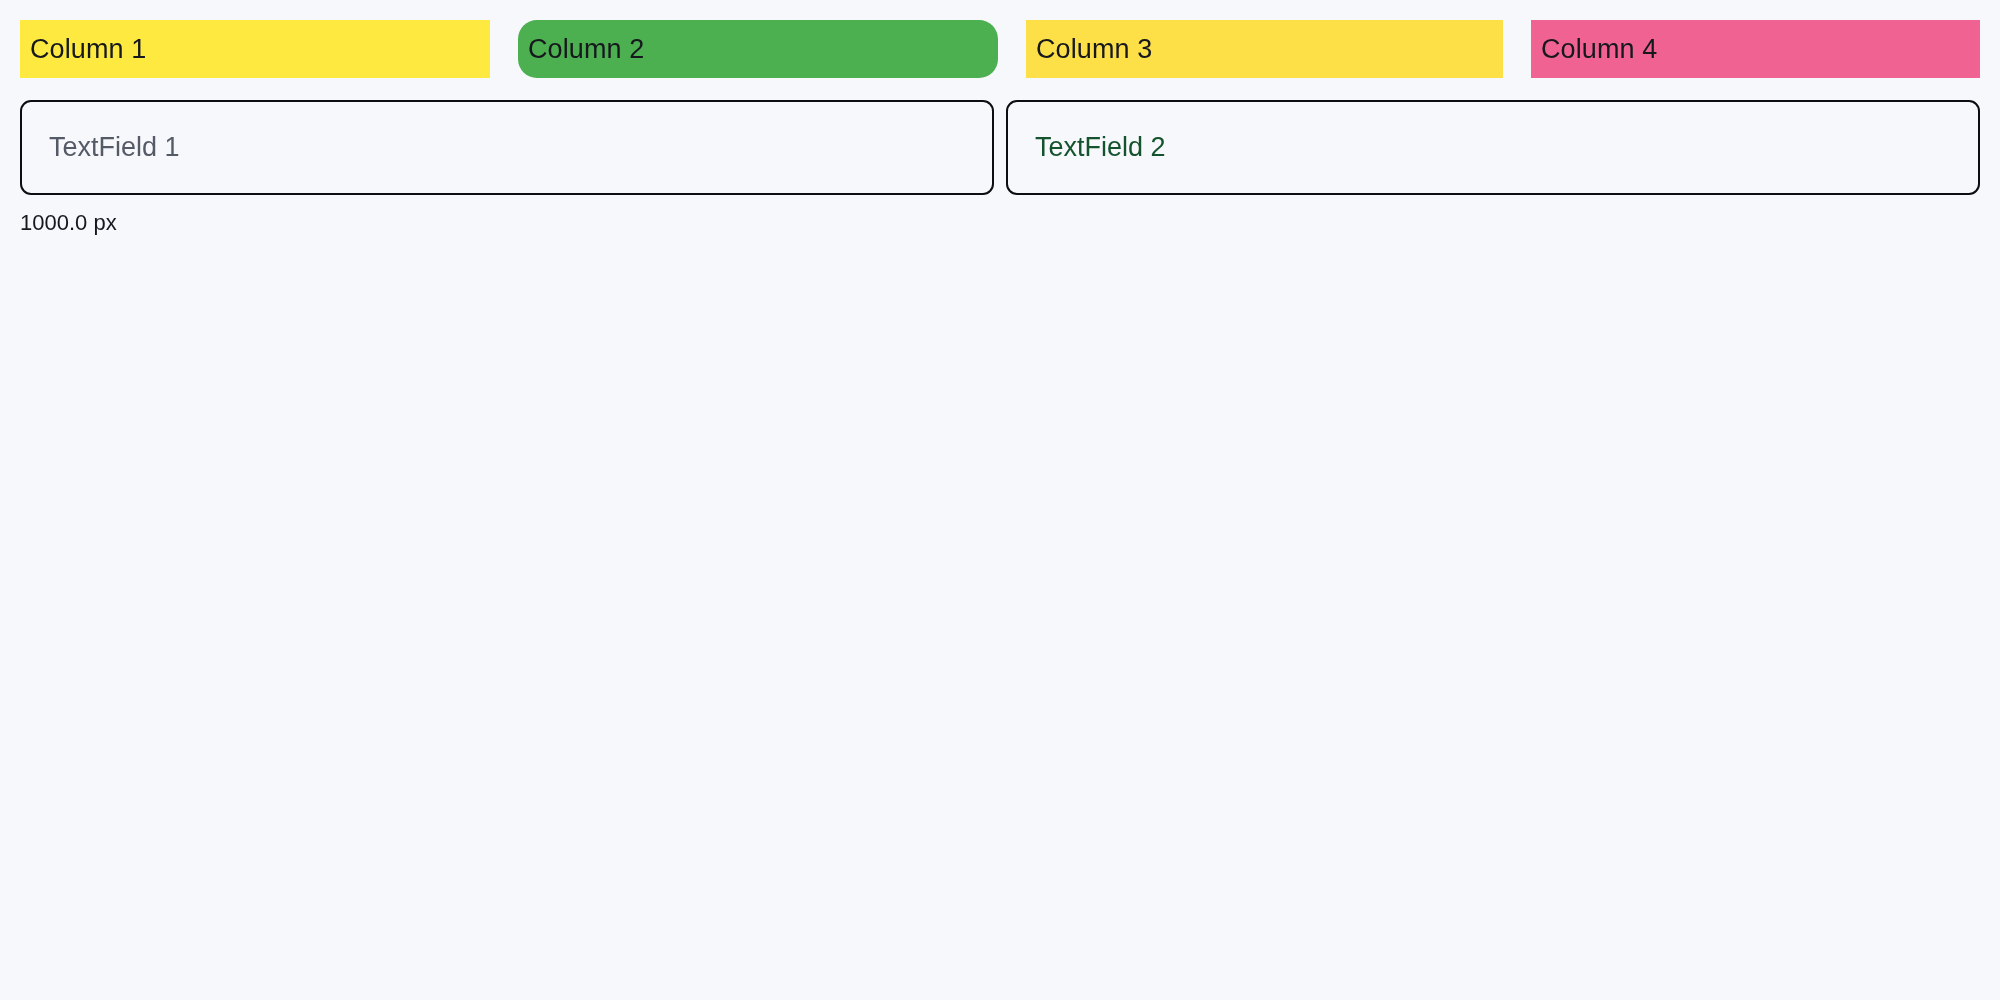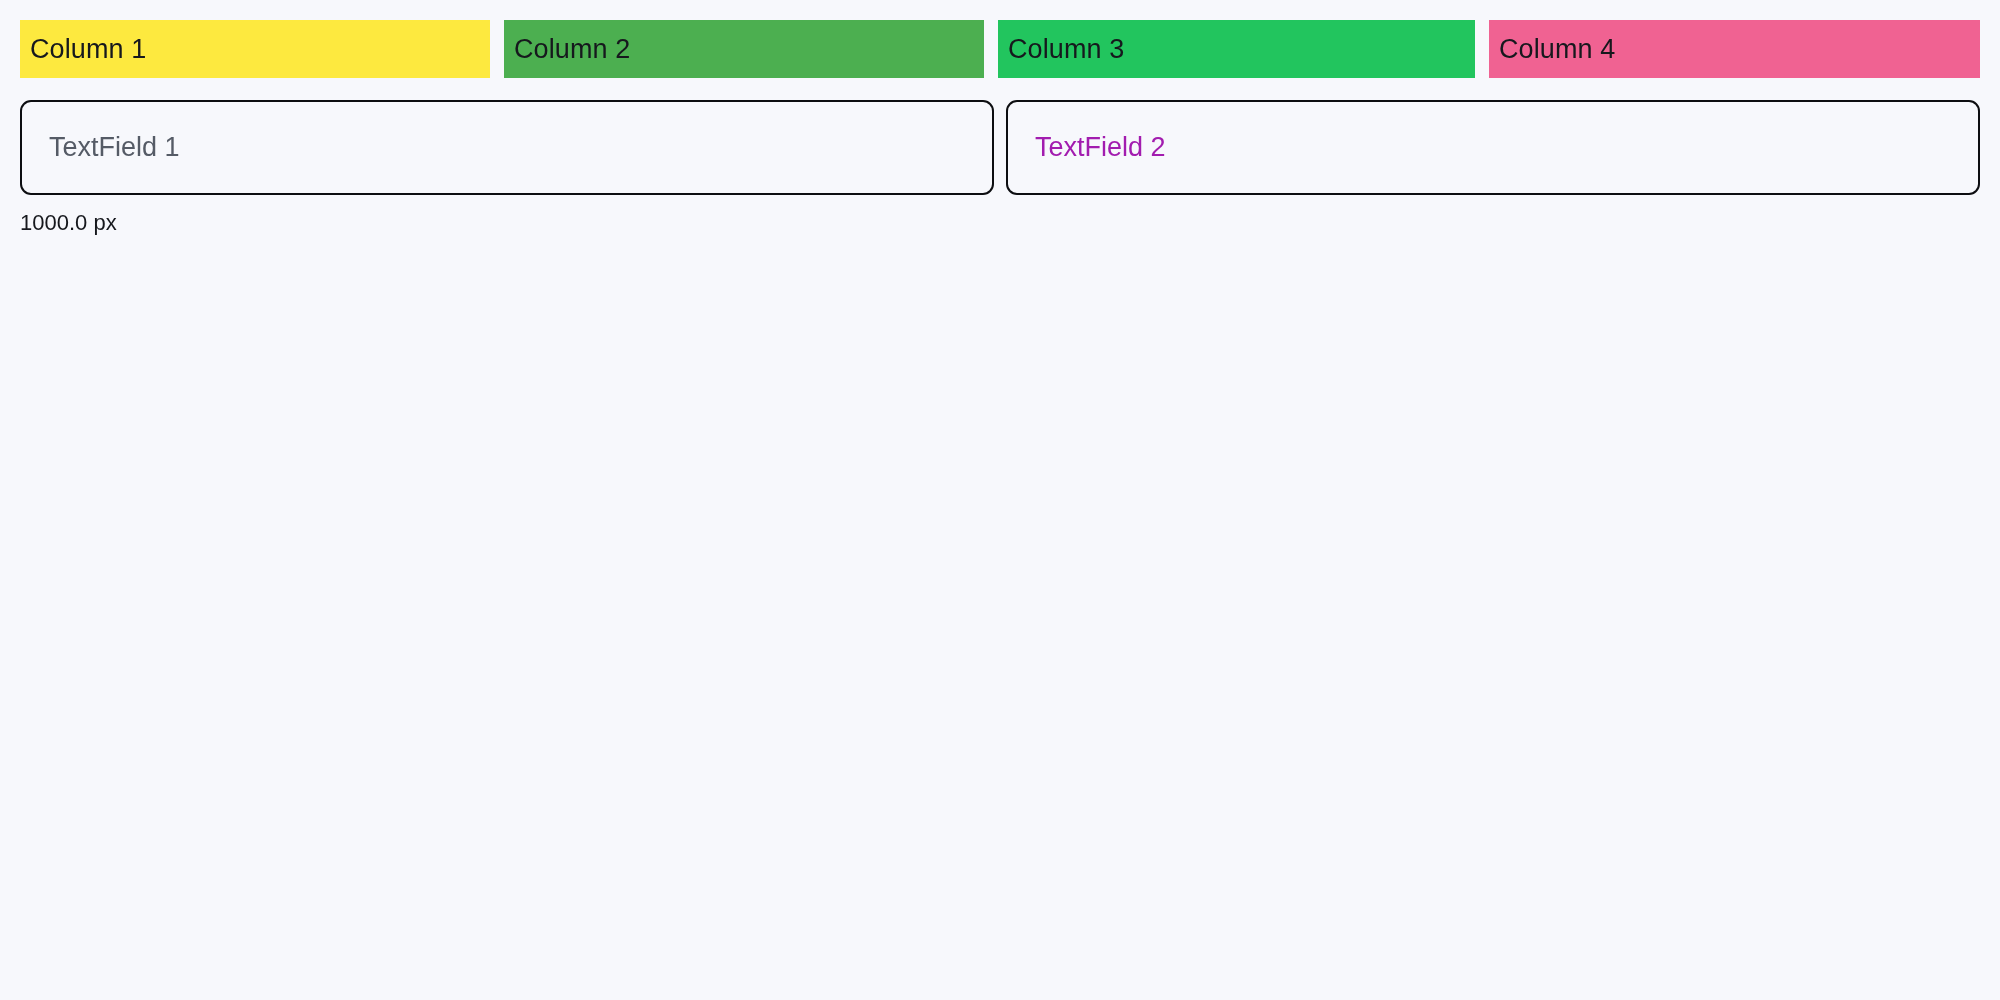--- a/index.html
+++ b/index.html
@@ -23,39 +23,39 @@
 
   
   .columns-row {
     position: absolute;
     left: 20px;
     top: 20px;
     width: 1960px;
     height: 58px;
     display: flex;
     align-items: stretch;
-    gap: 14px;
+    gap: 28px;
   }
 
   .column-bar {
     height: 58px;
     display: flex;
     align-items: center;
     box-sizing: border-box;
     padding-left: 10px;
     color: #16181d;
     font-size: 27px;
     line-height: 1;
     letter-spacing: 0.1px;
     white-space: nowrap;
     overflow: hidden;
   }
 
   .column-bar.c1 { flex: 0 0 470px; }
-  .column-bar.c2 { flex: 0 0 480px; }
+  .column-bar.c2 { flex: 0 0 480px; border-radius: 19px; }
   .column-bar.c3 { flex: 0 0 477px; }
   .column-bar.c4 { flex: 1 1 auto; }
 
   
   .fields-row {
     position: absolute;
     left: 20px;
     top: 100px;
     width: 1960px;
     height: 95px;
@@ -118,38 +118,38 @@
   <div class="columns-row">
 
     <div class="column-bar c1" style="background-color: rgb(253, 233, 63);">
       <span>Column 1</span>
     </div>
 
     <div class="column-bar c2" style="background-color: rgb(76, 175, 80);">
       <span>Column 2</span>
     </div>
 
-    <div class="column-bar c3" style="background-color: #22c55e;">
+    <div class="column-bar c3" style="background-color: #fde047;">
       <span>Column 3</span>
     </div>
 
     <div class="column-bar c4" style="background-color: rgb(240, 98, 146); text-align: center;">
       <span>Column 4</span>
     </div>
 
   </div>
 
   <div class="fields-row">
 
     <div class="text-field" style="border-color: rgb(13, 14, 17);">
       <span class="field-placeholder" style="color: rgb(85, 91, 102);">TextField 1</span>
     </div>
 
     <div class="text-field" style="border-color: rgb(13, 14, 17);">
-      <span class="field-placeholder" style="color: #a21caf;">TextField 2</span>
+      <span class="field-placeholder" style="color: #14532d;">TextField 2</span>
     </div>
 
 
   </div>
 
   <div class="measure-label">1000.0 px</div>
 
   <div class="canvas-area"></div>
 
 </div>

